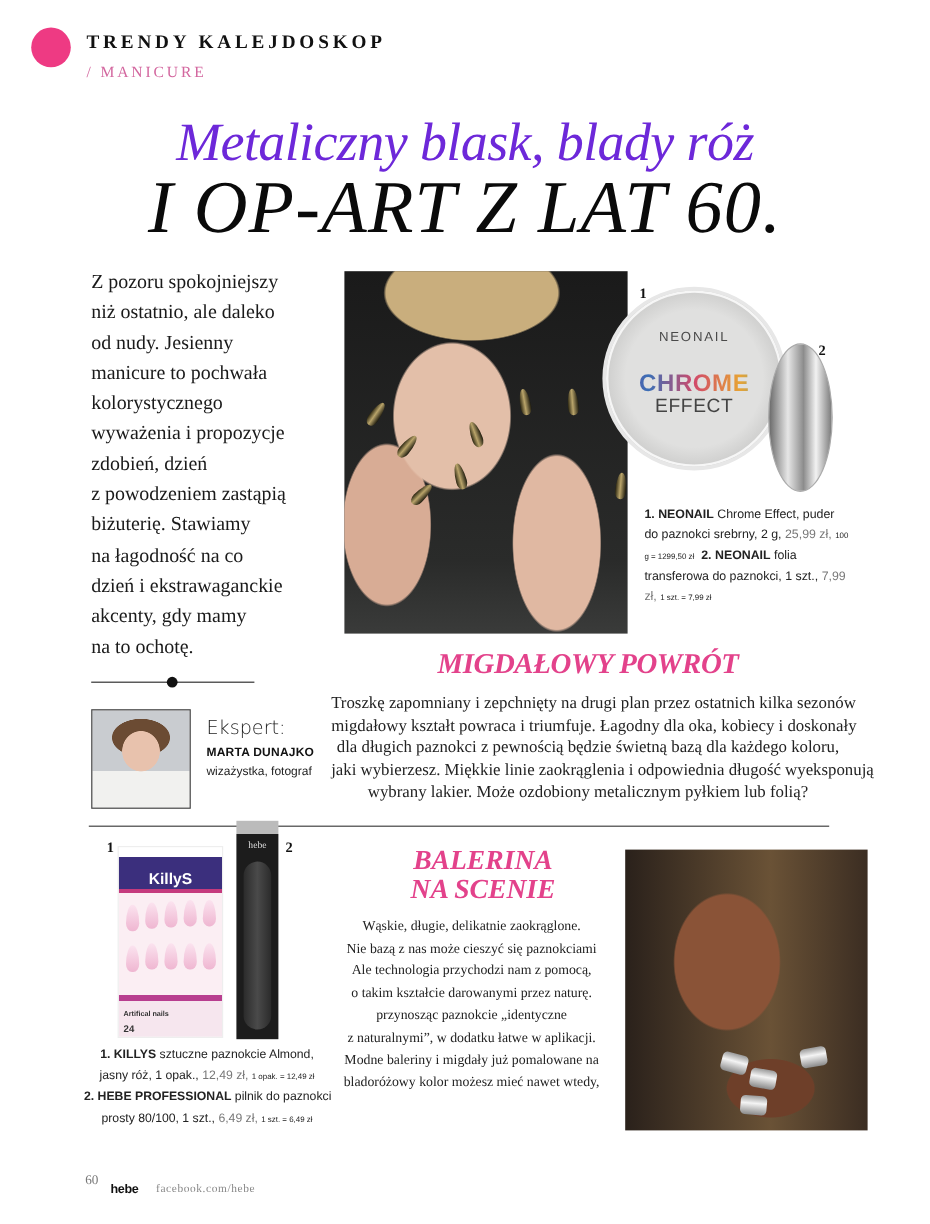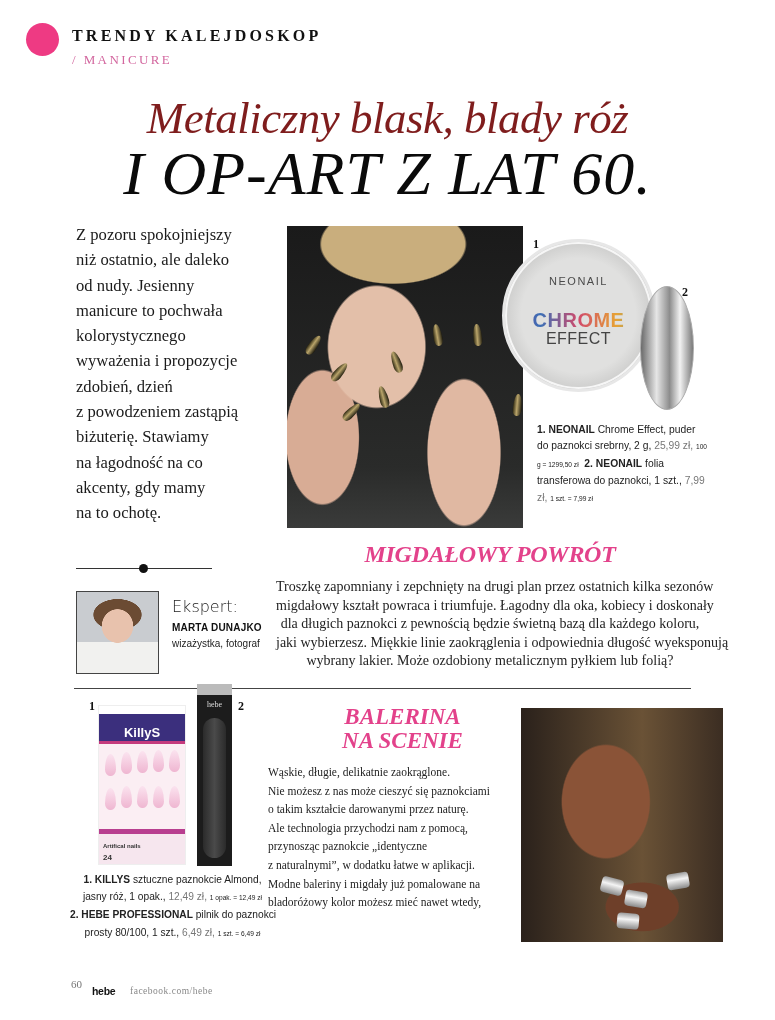--- a/index.html
+++ b/index.html
@@ -7,21 +7,21 @@
   body { position: relative; font-family: "Liberation Sans", sans-serif; color: #1a1a1a; }
 
   .abs { position: absolute; }
 
   
   .dot { left: 26px; top: 23px; width: 33px; height: 33px; border-radius: 50%; background: #ee3a83; }
   .section-title { left: 72px; top: 27px; font-family: "Liberation Serif", serif; font-weight: bold; font-size: 16px; letter-spacing: 3.2px; color: #111; }
   .section-sub { left: 72px; top: 52px; font-family: "Liberation Serif", serif; font-size: 13px; letter-spacing: 2.4px; color: #d3679f; }
 
   
-  .title-pink { left: 0; width: 775px; top: 92px; text-align: center; font-family: "Liberation Serif", serif; font-style: italic; font-size: 45px; color: #7f1d1d; letter-spacing: -0.5px; }
+  .title-pink { left: 0; width: 775px; top: 92px; text-align: center; font-family: "Liberation Serif", serif; font-style: italic; font-size: 45px; color: #6d28d9; letter-spacing: -0.5px; }
   .title-black { left: 0; width: 775px; top: 138px; text-align: center; font-family: "Liberation Serif", serif; font-style: italic; font-size: 62px; color: #0a0a0a; letter-spacing: 1px; }
 
   
   .intro { left: 76px; top: 222px; width: 200px; font-family: "Liberation Serif", serif; font-size: 16.6px; line-height: 25.3px; color: #1a1a1a; }
   .intro span { display: block; white-space: nowrap; }
 
   
   .div-line-small { left: 76px; top: 568px; width: 136px; height: 1px; background: #333; }
   .div-dot { left: 139px; top: 564px; width: 9px; height: 9px; border-radius: 50%; background: #111; }
 
@@ -73,21 +73,21 @@
 
   .file-pack { left: 197px; top: 684px; width: 35px; height: 182px; background: linear-gradient(#bbb 0 6%, #1c1c1c 6%); }
   .file-logo { left: 197px; top: 700px; width: 35px; text-align: center; font-family: "Liberation Serif", serif; color: #ddd; font-size: 8px; }
   .file-body { left: 203px; top: 718px; width: 23px; height: 140px; border-radius: 12px; background: linear-gradient(90deg, #2b2b2b, #4a4a4a 50%, #2b2b2b); }
 
   .cap2 { left: 70px; top: 871px; width: 205px; text-align: center; font-size: 10.2px; line-height: 17.2px; color: #222; }
   .cap2 span { display: block; white-space: nowrap; }
 
   
   .h-bal { left: 290px; top: 705px; width: 225px; text-align: center; font-family: "Liberation Serif", serif; font-style: italic; font-weight: bold; font-size: 23px; line-height: 24px; color: #e3428b; }
-  .p-bal { left: 268px; top: 763px; width: 250px; text-align: left; font-family: "Liberation Serif", serif; font-size: 11.5px; line-height: 18.6px; color: #222; }
+  .p-bal { left: 268px; top: 763px; width: 250px; text-align: center; font-family: "Liberation Serif", serif; font-size: 11.5px; line-height: 18.6px; color: #222; }
 
   
   .photo2 { left: 521px; top: 708px; width: 202px; height: 234px; overflow: hidden; background:
       radial-gradient(ellipse 70px 90px at 42% 40%, #8a5337 0 62%, transparent 64%),
       radial-gradient(ellipse 30px 14px at 38% 58%, #c98a72 0 60%, transparent 62%),
       radial-gradient(ellipse 60px 40px at 60% 85%, #6e3f29 0 60%, transparent 62%),
       linear-gradient(90deg, #2a211b, #6a5236 60%, #3b2d22); }
   .ring { position: absolute; width: 22px; height: 16px; border-radius: 4px; background: linear-gradient(#9a9a9a, #f4f4f4 40%, #8a8a8a); }
 
   
@@ -109,20 +109,21 @@
   <span>Z pozoru spokojniejszy</span>
   <span>niż ostatnio, ale daleko</span>
   <span>od nudy. Jesienny</span>
   <span>manicure to pochwała</span>
   <span>kolorystycznego</span>
   <span>wyważenia i propozycje</span>
   <span>zdobień, dzień</span>
   <span>z powodzeniem zastąpią</span>
   <span>biżuterię. Stawiamy</span>
   <span>na łagodność na co</span>
+  <span>dzień i ekstrawaganckie</span>
   <span>akcenty, gdy mamy</span>
   <span>na to ochotę.</span>
 </div>
 
 <div class="abs div-line-small"></div>
 <div class="abs div-dot"></div>
 
 <div class="abs expert-photo"></div>
 <div class="abs expert-label">Ekspert:</div>
 <div class="abs expert-name">MARTA DUNAJKO</div>
@@ -216,23 +217,23 @@
     <small style="font-size:6.6px">1 szt. = 6,49 zł</small>
   </span>
 </div>
 
 <div class="abs h-bal">
   <div>BALERINA</div>
   <div>NA SCENIE</div>
 </div>
 <div class="abs p-bal">
   <span>Wąskie, długie, delikatnie zaokrąglone.</span>
-  <span>Nie możesz z nas może cieszyć się paznokciami</span>
+  <span>Nie bazą z nas może cieszyć się paznokciami</span>
+  <span>Ale technologia przychodzi nam z pomocą,</span>
   <span>o takim kształcie darowanymi przez naturę.</span>
-  <span>Ale technologia przychodzi nam z pomocą,</span>
   <span>przynosząc paznokcie „identyczne</span>
   <span>z naturalnymi”, w dodatku łatwe w aplikacji.</span>
   <span>Modne baleriny i migdały już pomalowane na</span>
   <span>bladoróżowy kolor możesz mieć nawet wtedy,</span>
 </div>
 
 <div class="abs photo2">
   <div class="ring" style="left:80px;top:170px;transform:rotate(15deg)"></div>
   <div class="ring" style="left:104px;top:183px;transform:rotate(10deg)"></div>
   <div class="ring" style="left:96px;top:205px;transform:rotate(5deg)"></div>

